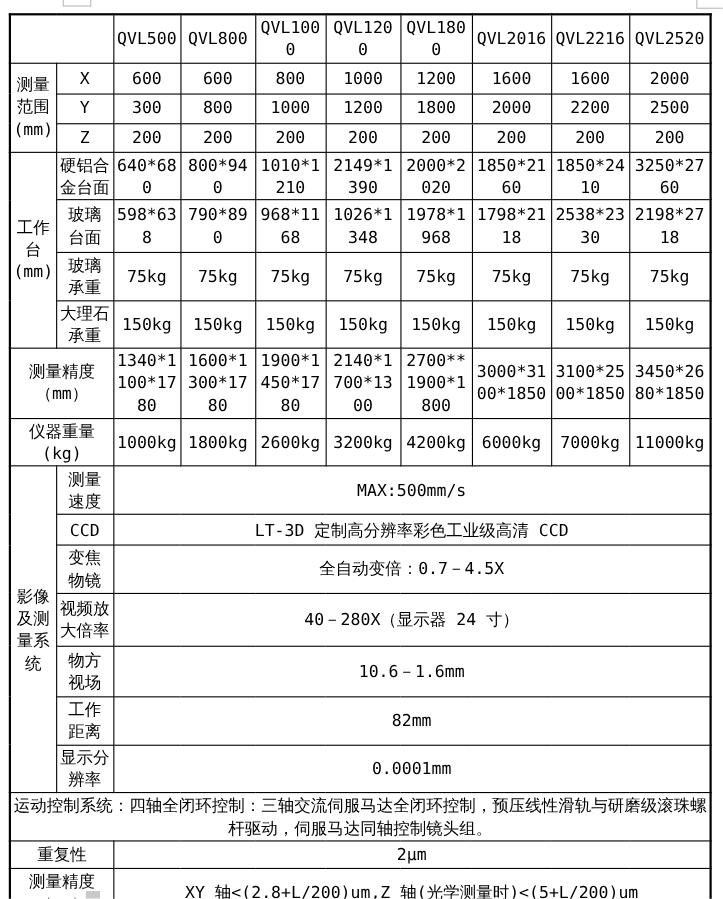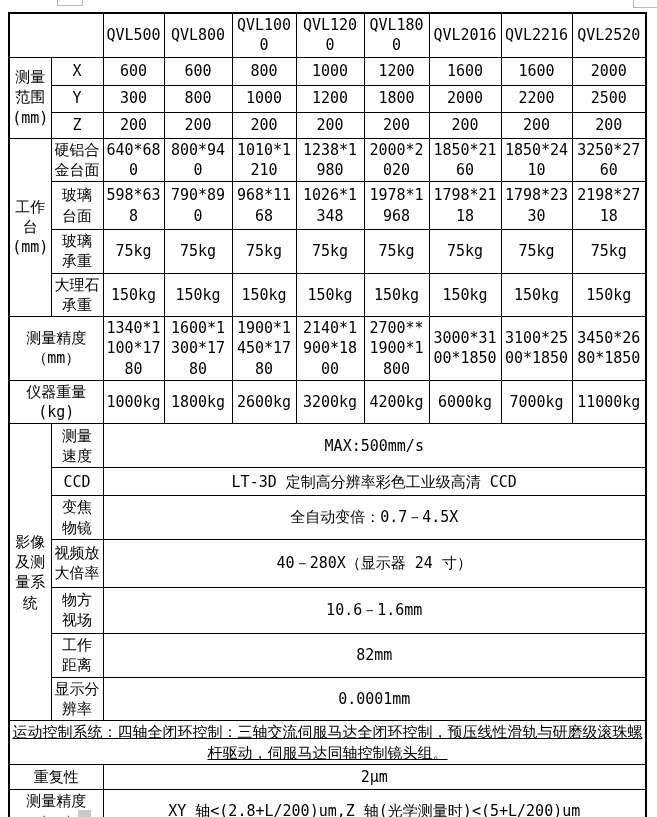--- a/index.html
+++ b/index.html
@@ -14,21 +14,21 @@
     font-size:15px;line-height:1.35;
   }
   table.spec td{
     border:1px solid #000;
     text-align:center;vertical-align:middle;
     padding:1px 2px;overflow:hidden;
   }
   table.spec{border:2px solid #000;}
   td.pre{white-space:pre-line;margin-top:20px;}
   td.val{word-break:break-all;}
-  td.fullrow{text-align:left;padding:2px 4px;word-break:break-all;text-decoration:underline;}
+  td.fullrow{text-align:left;padding:2px 4px;word-break:break-all;}
   .artifact{position:absolute;background:#fff;border:1px solid #b9b9b9;}
   .thumb{position:absolute;background:#c9c9c9;}
 </style>
 </head>
 <body>
 
 <div class="artifact" style="left:57px;top:-7px;width:24px;height:11px;"></div>
 <div class="artifact" style="left:633px;top:-3px;width:30px;height:9px;"></div>
 <div class="thumb" style="left:78px;top:810px;width:13px;height:7px;"></div>
 
@@ -98,36 +98,36 @@
 
   <tr style="height:43px">
     <td rowspan="4" class="pre">工作
 台
 (mm)</td>
     <td class="pre">硬铝合
 金台面</td>
     <td class="val">640*680</td>
     <td class="val">800*940</td>
     <td class="val">1010*1210</td>
-    <td class="val">1238*1980</td>
+    <td class="val">2149*1390</td>
     <td class="val">2000*2020</td>
     <td class="val">1850*2160</td>
     <td class="val">1850*2410</td>
     <td class="val">3250*2760</td>
   </tr>
   <tr style="height:48px">
     <td class="pre">玻璃
 台面</td>
     <td class="val">598*638</td>
     <td class="val">790*890</td>
     <td class="val">968*1168</td>
     <td class="val">1026*1348</td>
     <td class="val">1978*1968</td>
     <td class="val">1798*2118</td>
-    <td class="val">1798*2330</td>
+    <td class="val">2538*2330</td>
     <td class="val">2198*2718</td>
   </tr>
   <tr style="height:41px">
     <td class="pre">玻璃
 承重</td>
     <td class="val">75kg</td>
     <td class="val">75kg</td>
     <td class="val">75kg</td>
     <td class="val">75kg</td>
     <td class="val">75kg</td>
@@ -147,21 +147,21 @@
     <td class="val">150kg</td>
     <td class="val">150kg</td>
   </tr>
 
   <tr style="height:46px">
     <td colspan="2" class="pre">测量精度
 （mm）</td>
     <td class="val">1340*1100*1780</td>
     <td class="val">1600*1300*1780</td>
     <td class="val">1900*1450*1780</td>
-    <td class="val">2140*1900*1800</td>
+    <td class="val">2140*1700*1300</td>
     <td class="val">2700**1900*1800</td>
     <td class="val">3000*3100*1850</td>
     <td class="val">3100*2500*1850</td>
     <td class="val">3450*2680*1850</td>
   </tr>
 
   <tr style="height:43px">
     <td colspan="2" class="pre">仪器重量
 (kg)</td>
     <td class="val">1000kg</td>

